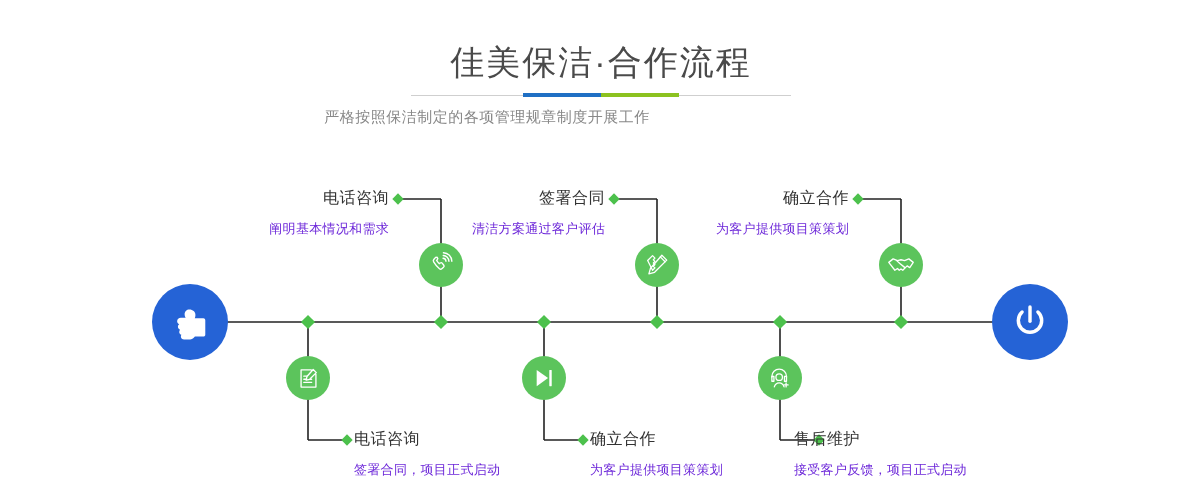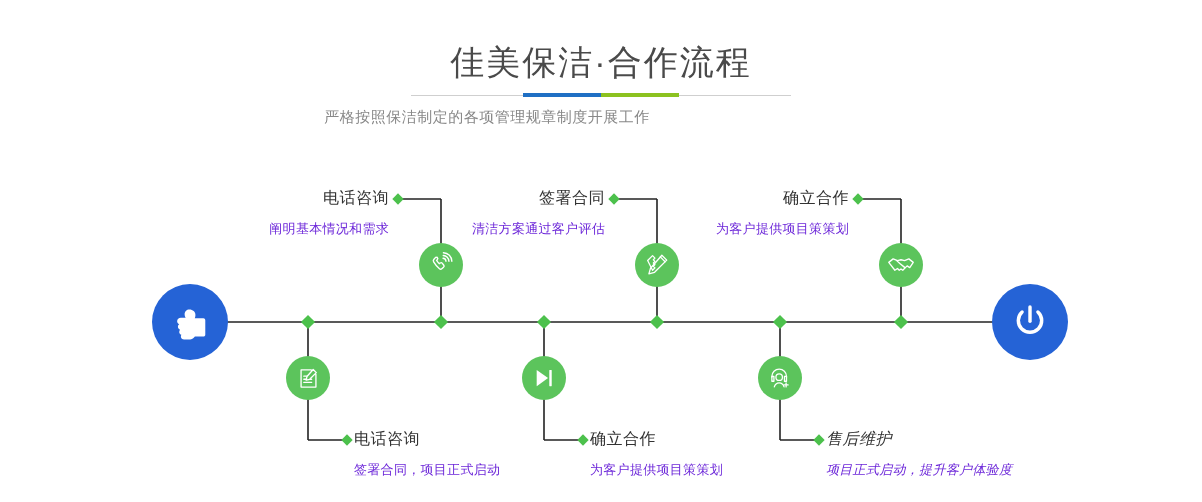--- a/index.html
+++ b/index.html
@@ -219,19 +219,19 @@
       <span>
         <svg width="26" height="26" viewBox="0 0 64 64" fill="none" stroke="#ffffff" stroke-width="3.2" stroke-linecap="round" stroke-linejoin="round">
           <path d="M12 30v-2a18 18 0 0 1 36 0v2"></path>
           <path d="M12 28h5v12h-5zM43 28h5v12h-5z"></path>
           <circle cx="30" cy="30" r="8"></circle>
           <path d="M18 54c2-7 6-10 12-10s10 3 12 10"></path>
           <path d="M47 44v10M42 49h10"></path>
         </svg>
       </span>
     </div>
-    <div class="label down" style="left:826px;top:429px;font-style:italic;">
+    <div class="label down" style="left:794px;top:429px;">
       <div class="l-title">售后维护</div>
-      <div class="l-desc">项目正式启动，提升客户体验度</div>
+      <div class="l-desc">接受客户反馈，项目正式启动</div>
     </div>
 
   </div>
 </div>
 
 </body></html>

